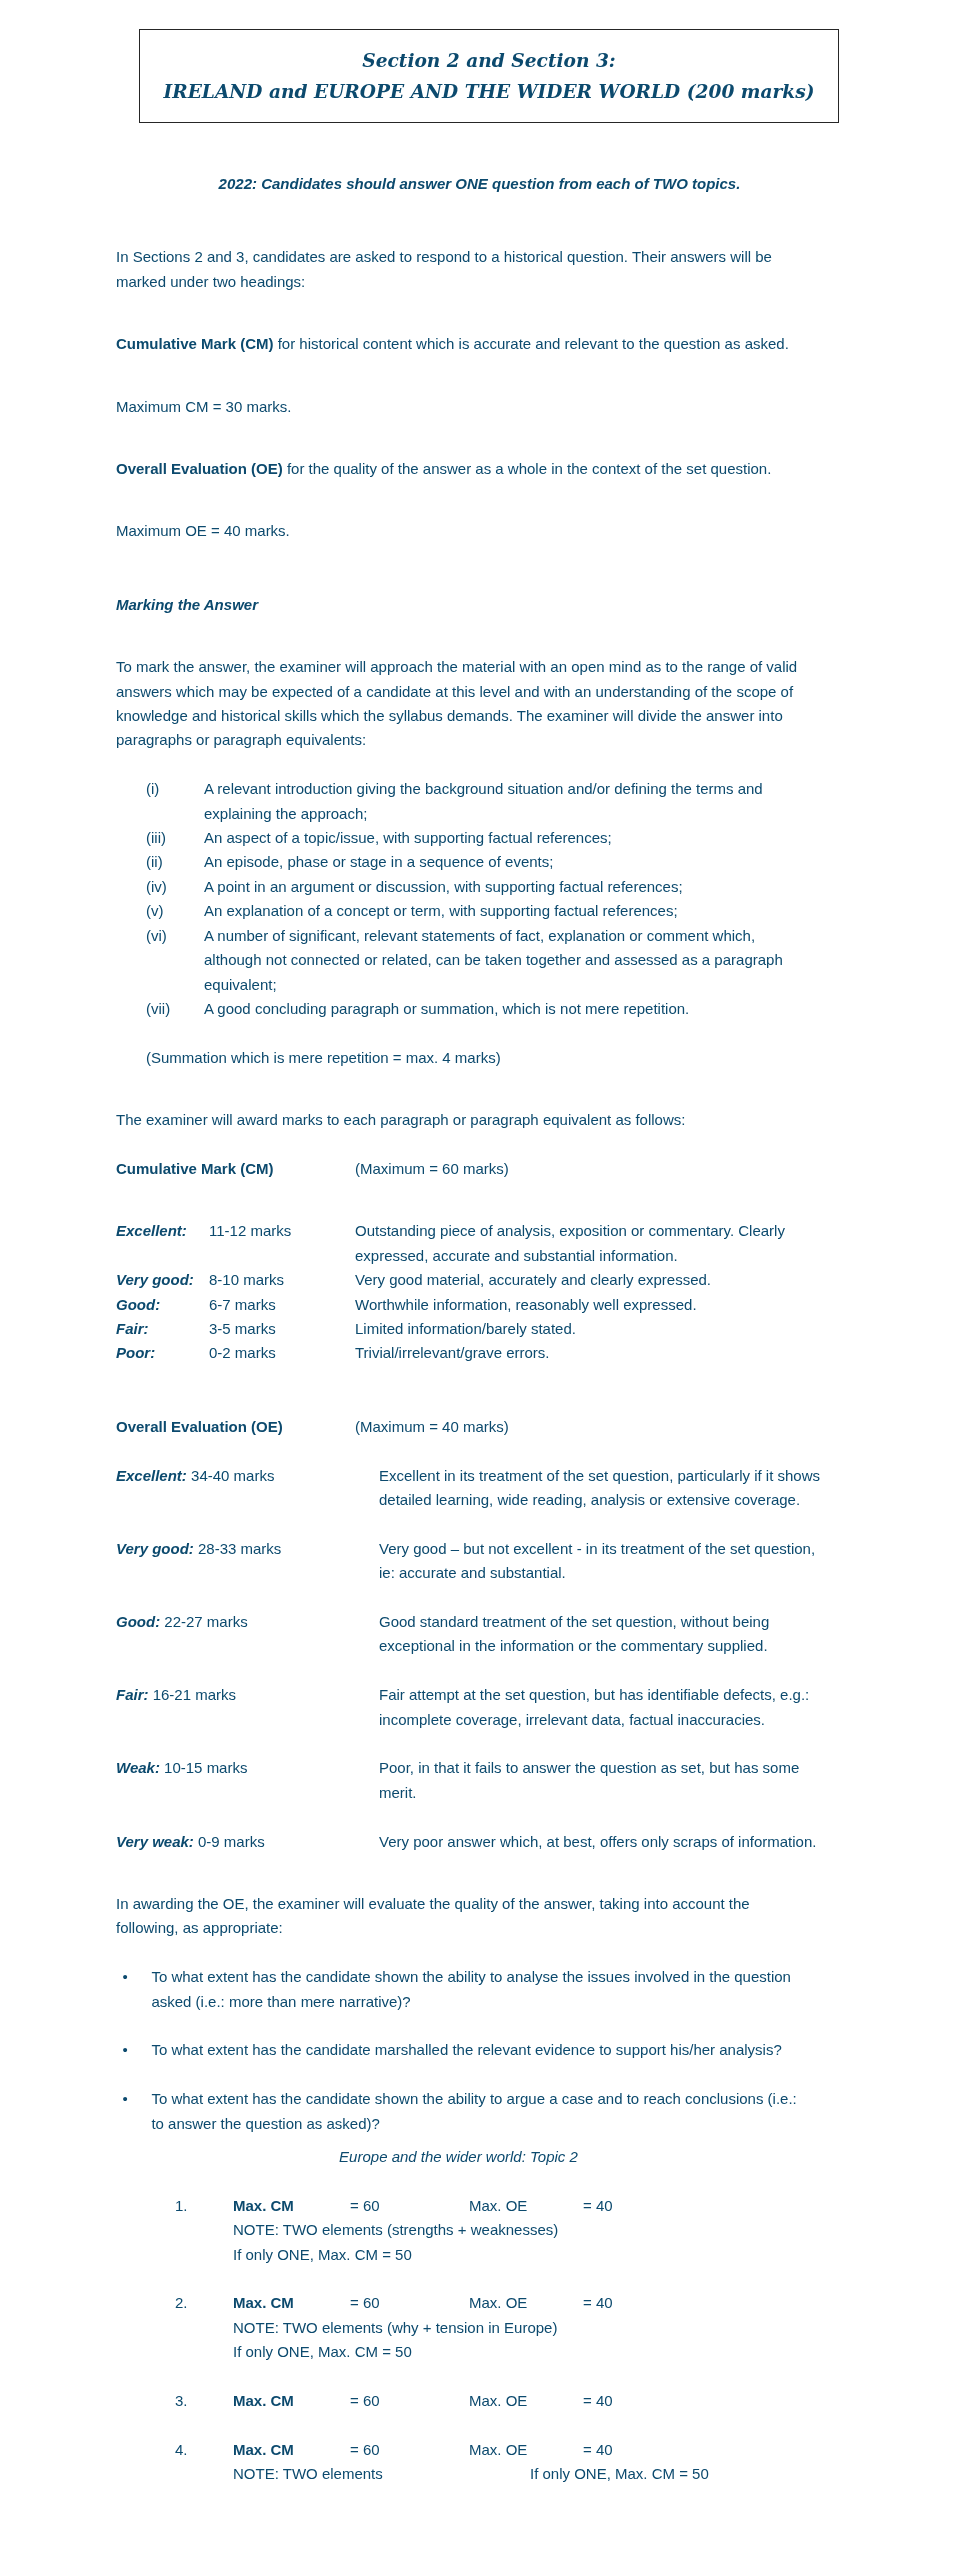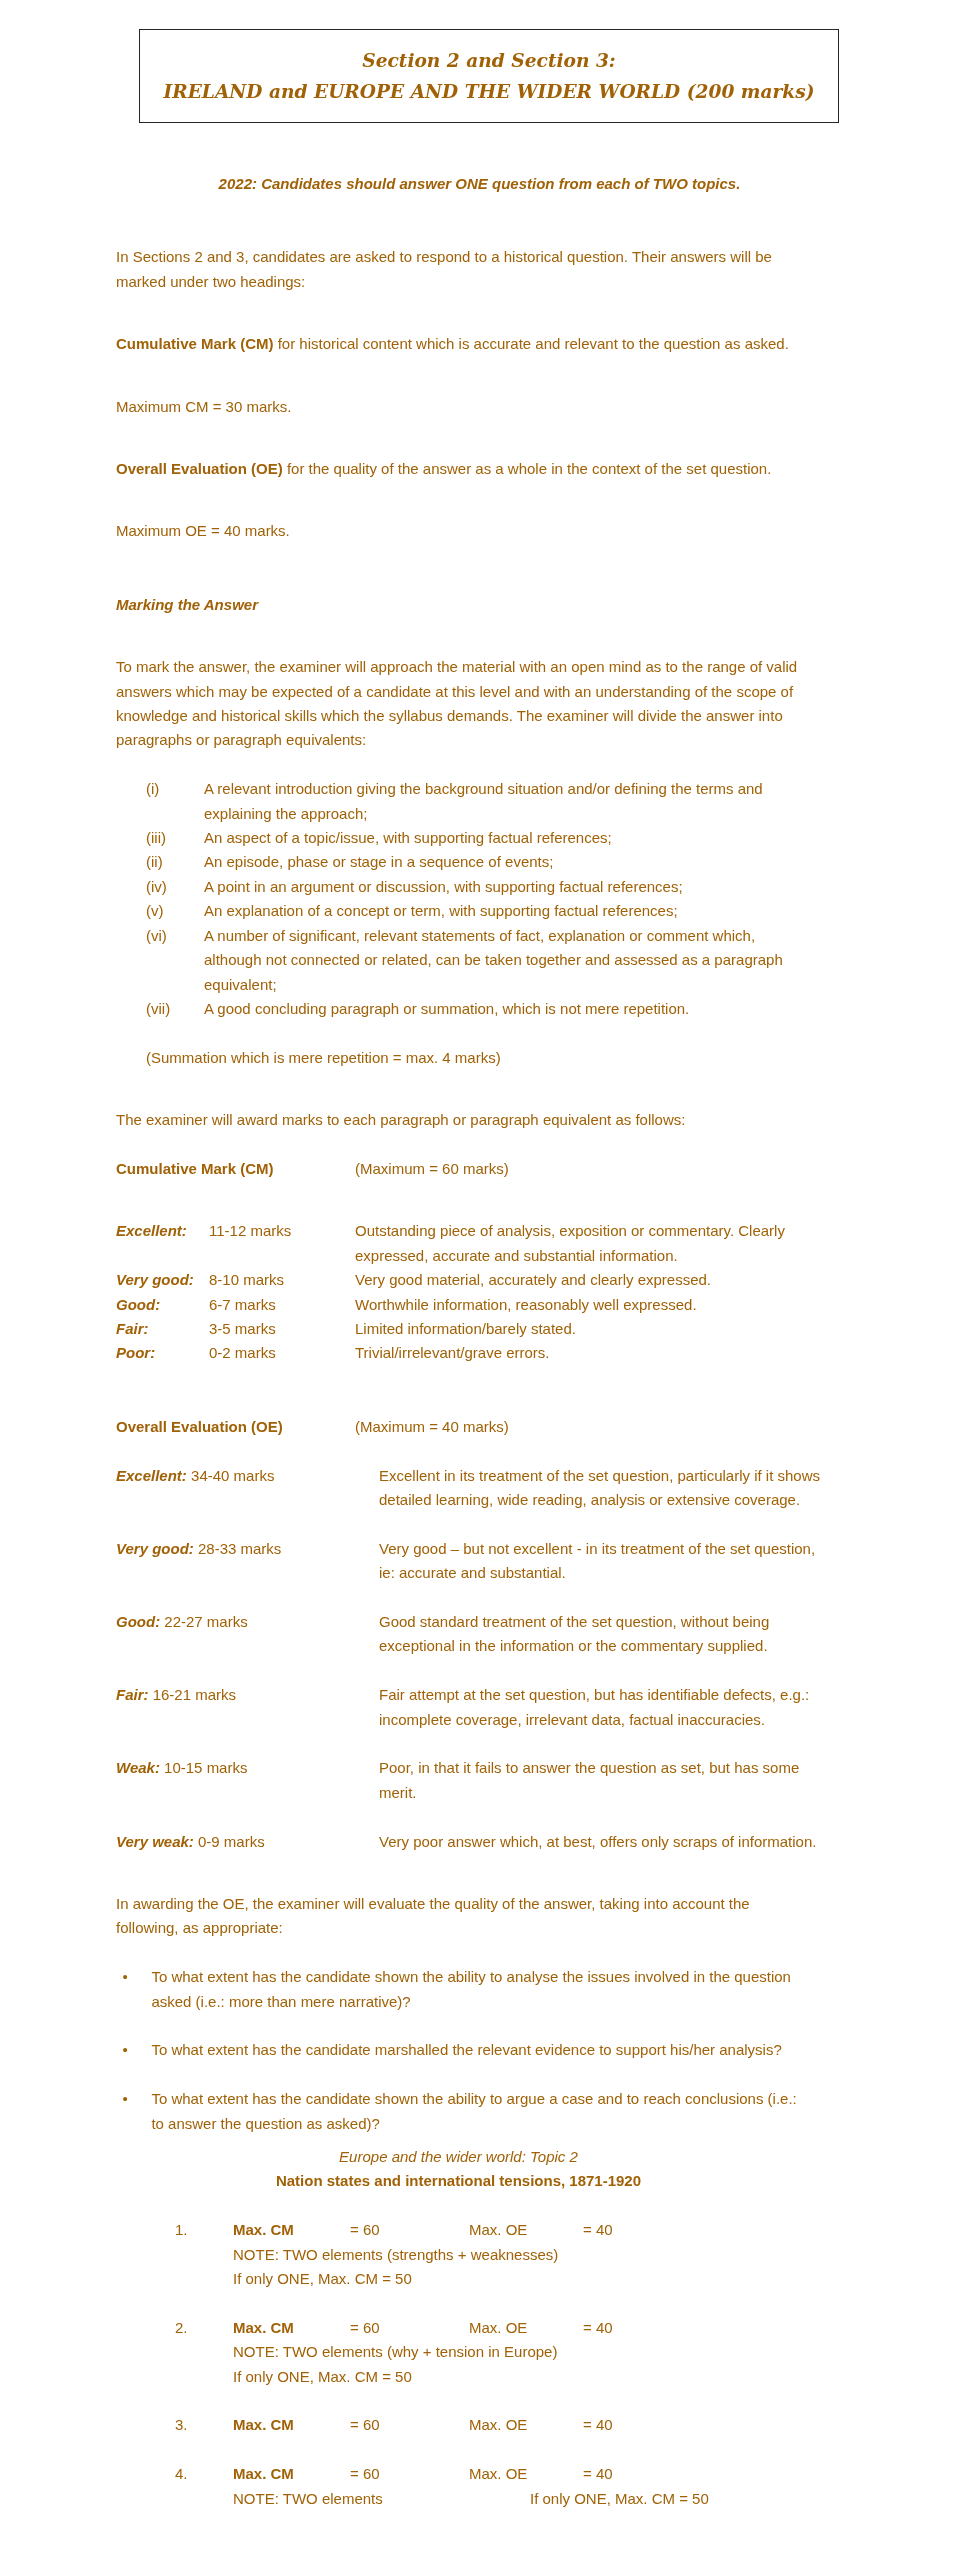--- a/index.html
+++ b/index.html
@@ -1,21 +1,21 @@
 <!DOCTYPE html>
 <html style="font-size:8.5px"><head>
 <meta charset="utf-8">
 <style>
   html,body{margin:0;padding:0;}
   .page{
     position:relative;
     width:964px;
     height:2576px;
     background:#ffffff;
-    color:#a16207;
+    color:#0c4a6e;
     font-family:"Liberation Sans", sans-serif;
     font-size:15px;
     line-height:24.4px;
     overflow:hidden;
   }
   .content{position:absolute;left:116px;top:0;width:685px;}
   .header-box{
     margin-left:23px;
     margin-top:29px;
     width:698px;
@@ -191,21 +191,20 @@
     <div class="bullet">
       <span>•</span>
       <span>To what extent has the candidate marshalled the relevant evidence to support his/her analysis?</span>
     </div>
     <div class="bullet">
       <span>•</span>
       <span>To what extent has the candidate shown the ability to argue a case and to reach conclusions (i.e.: to answer the question as asked)?</span>
     </div>
 
     <div class="center-col topic-italic">Europe and the wider world: Topic 2</div>
-    <div class="center-col topic-bold">Nation states and international tensions, 1871-1920</div>
 
     <div class="q-item">
       <span>1.</span>
       <span>
         <span><span class="qcol1">Max. CM</span><span class="qcol2">= 60</span><span class="qcol3">Max. OE</span><span>= 40</span></span><br>
         <span>NOTE: TWO elements (strengths + weaknesses)</span><br>
         <span>If only ONE, Max. CM = 50</span>
       </span>
     </div>
 

